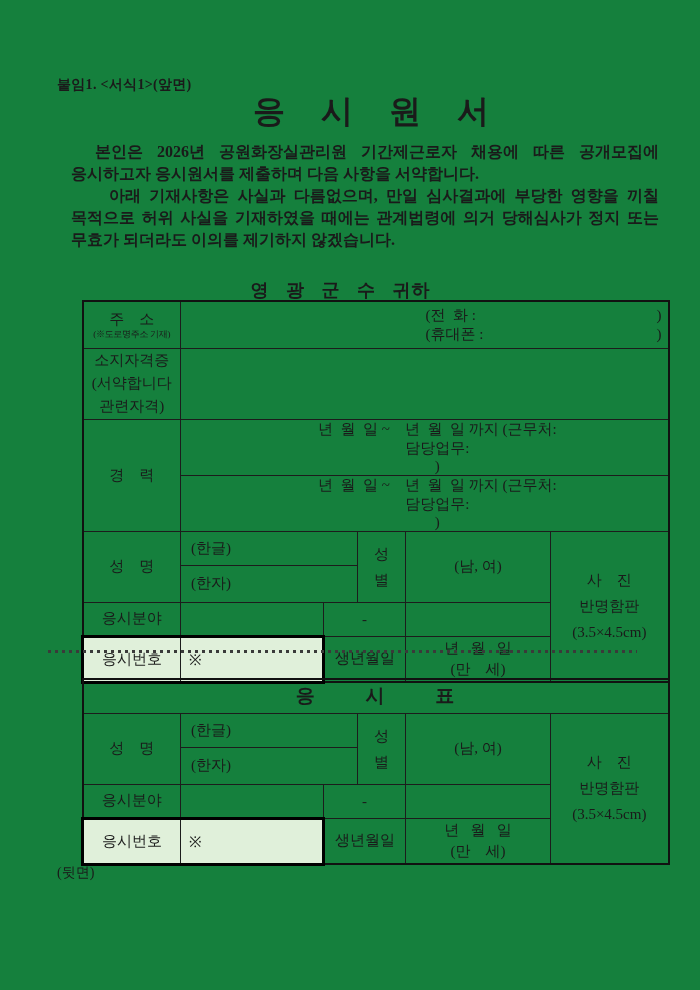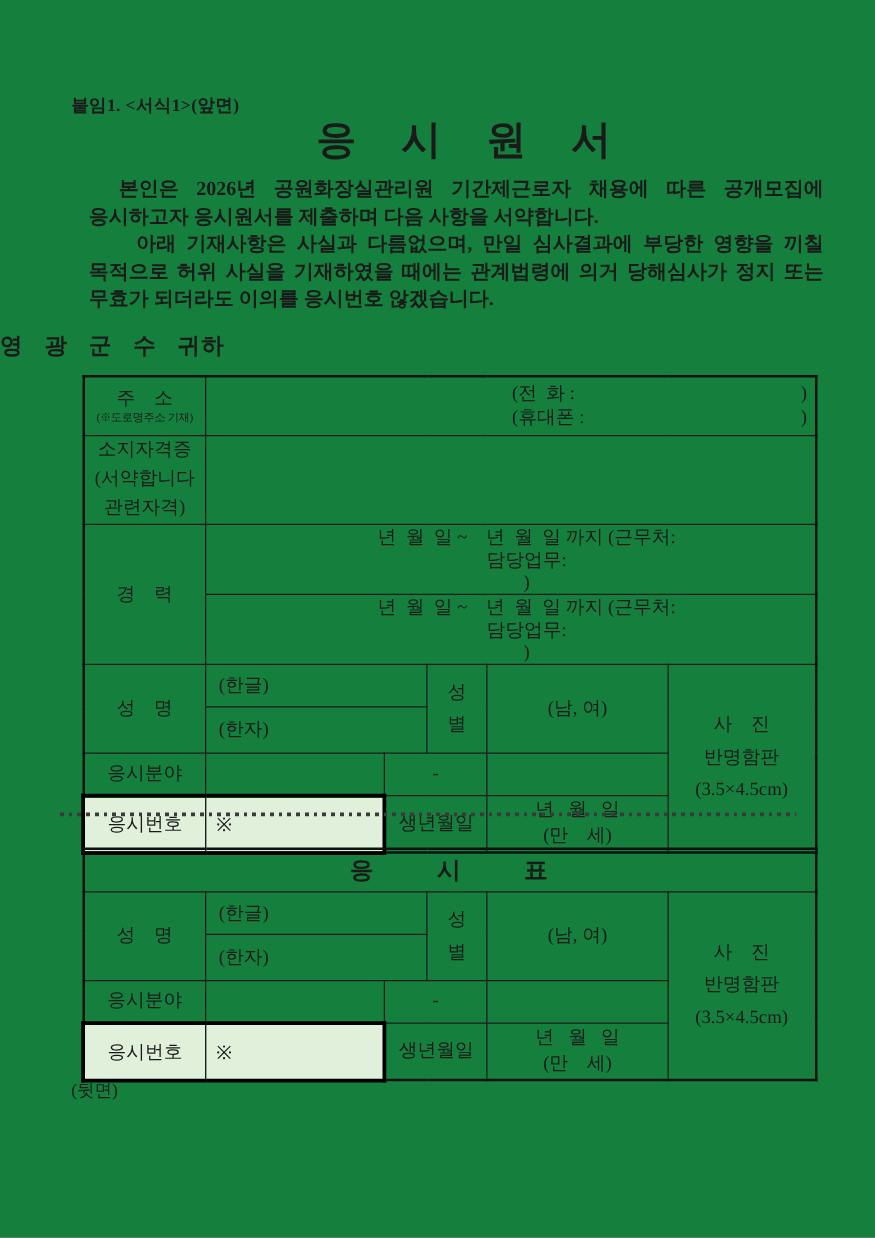--- a/index.html
+++ b/index.html
@@ -9,23 +9,23 @@
     margin:0 auto;overflow:hidden;padding-left:44px;
   }
   .attach{position:absolute;left:57px;top:76px;font-size:14px;font-weight:700;letter-spacing:.3px;}
   .title{position:absolute;left:0;right:0;top:90px;margin:0;text-align:center;
     font-size:32px;font-weight:700;word-spacing:24px;letter-spacing:2px;}
   .paras{position:absolute;left:71px;top:141px;width:588px;}
   .para{margin:0;font-size:16px;line-height:22px;font-weight:600;
     text-align:justify;word-break:keep-all;}
   .para.p1{text-indent:24px;}
   .para.p2{text-indent:38px;}
-  .recipient{position:absolute;left:0;right:63px;top:264px;text-align:left;
+  .recipient{position:absolute;left:0;right:63px;top:278px;text-align:center;
     font-size:18px;font-weight:600;word-spacing:11px;letter-spacing:1px;}
-  table{position:absolute;left:65px;border-collapse:collapse;table-layout:fixed;width:586px;
+  table{position:absolute;left:81px;border-collapse:collapse;table-layout:fixed;width:586px;
     font-size:15px;}
   table.t1{top:300px;}
   table.t2{top:678px;}
   td{border:1px solid #1c1c1c;vertical-align:middle;text-align:center;padding:0;overflow:hidden;}
   table{border:2px solid #111;}
   tr.r-addr{height:47px;} tr.r-lic{height:71px;} tr.r-car{height:32px;}
   tr.r-nm1{height:34px;} tr.r-nm2{height:37px;} tr.r-cat{height:34px;} tr.r-num{height:46px;}
   tr.r-title{height:34px;}
   .pre{white-space:pre;}
   .addr-label .main{font-size:15px;line-height:18px;}
@@ -51,21 +51,21 @@
 <body>
 
 <div class="page">
 
   <div class="attach">붙임1. &lt;서식1&gt;(앞면)</div>
 
   <h1 class="title">응 시 원 서</h1>
 
   <div class="paras">
     <p class="para p1">본인은 2026년 공원화장실관리원 기간제근로자 채용에 따른 공개모집에 응시하고자 응시원서를 제출하며 다음 사항을 서약합니다.</p>
-    <p class="para p2">아래 기재사항은 사실과 다름없으며, 만일 심사결과에 부당한 영향을 끼칠 목적으로 허위 사실을 기재하였을 때에는 관계법령에 의거 당해심사가 정지 또는 무효가 되더라도 이의를 응시번호 않겠습니다.</p>
+    <p class="para p2">아래 기재사항은 사실과 다름없으며, 만일 심사결과에 부당한 영향을 끼칠 목적으로 허위 사실을 기재하였을 때에는 관계법령에 의거 당해심사가 정지 또는 무효가 되더라도 이의를 제기하지 않겠습니다.</p>
   </div>
 
   <div class="recipient">영 광 군 수 귀하</div>
 
   <table class="t1">
     <colgroup>
       <col style="width:98px">
         <col style="width:143px">
         <col style="width:34px">
       <col style="width:48px">

